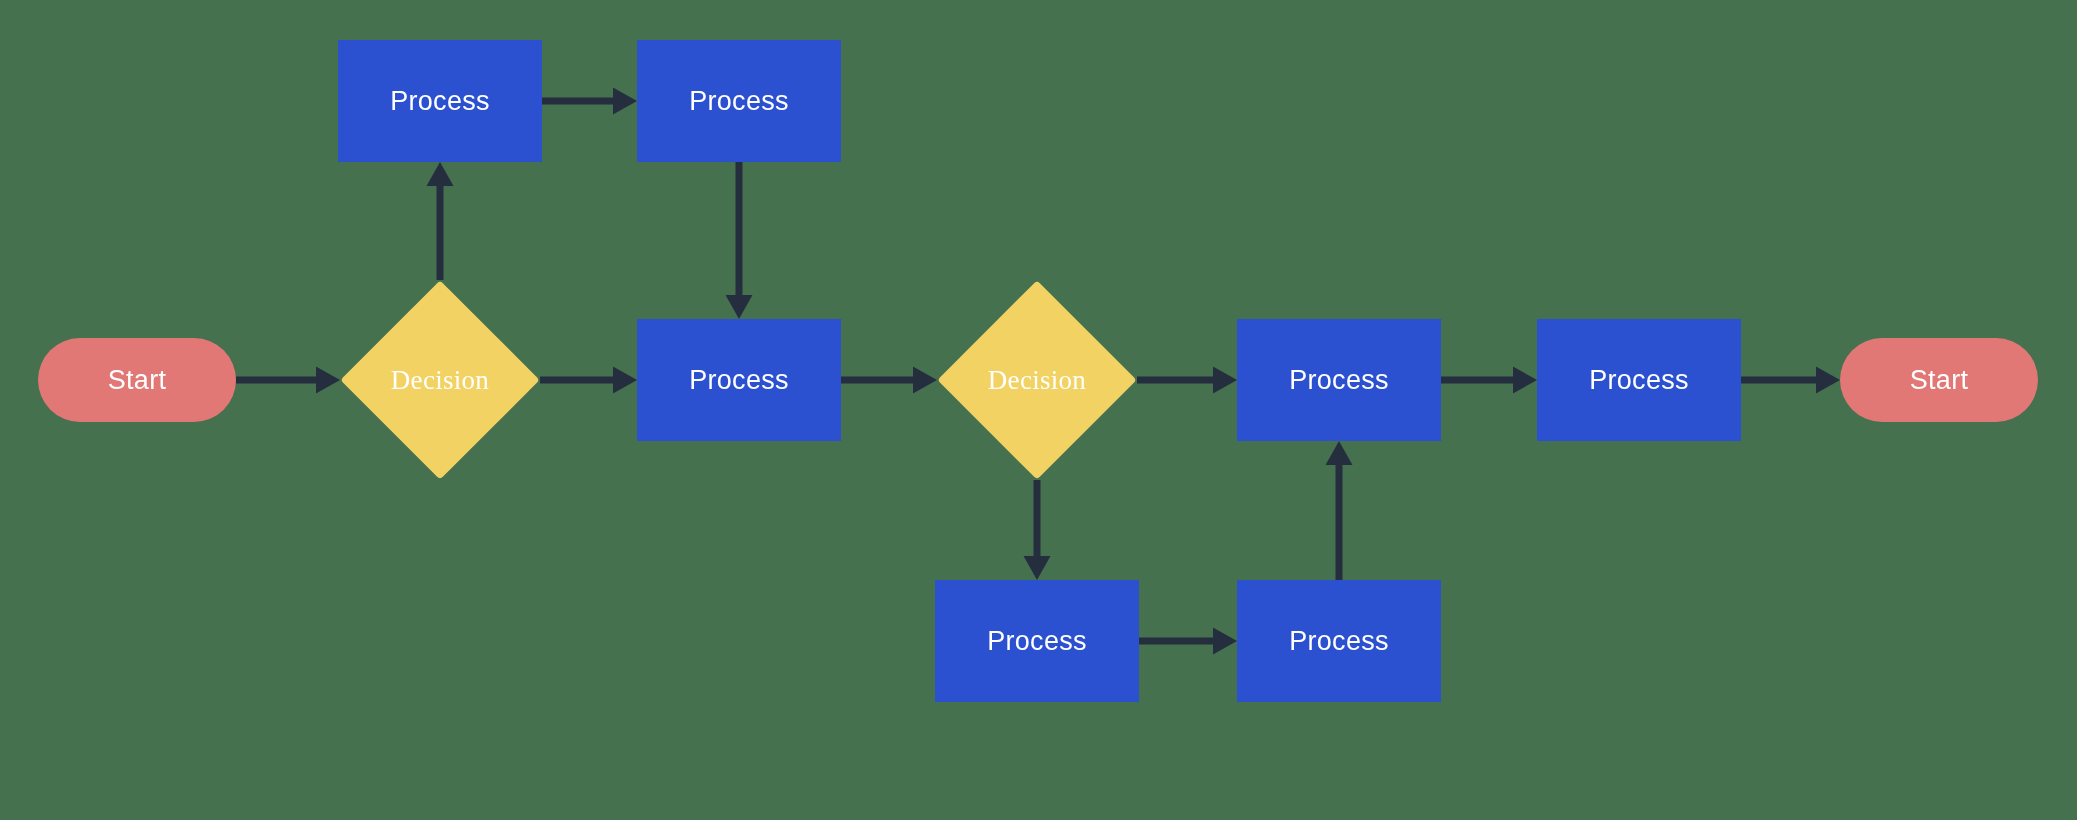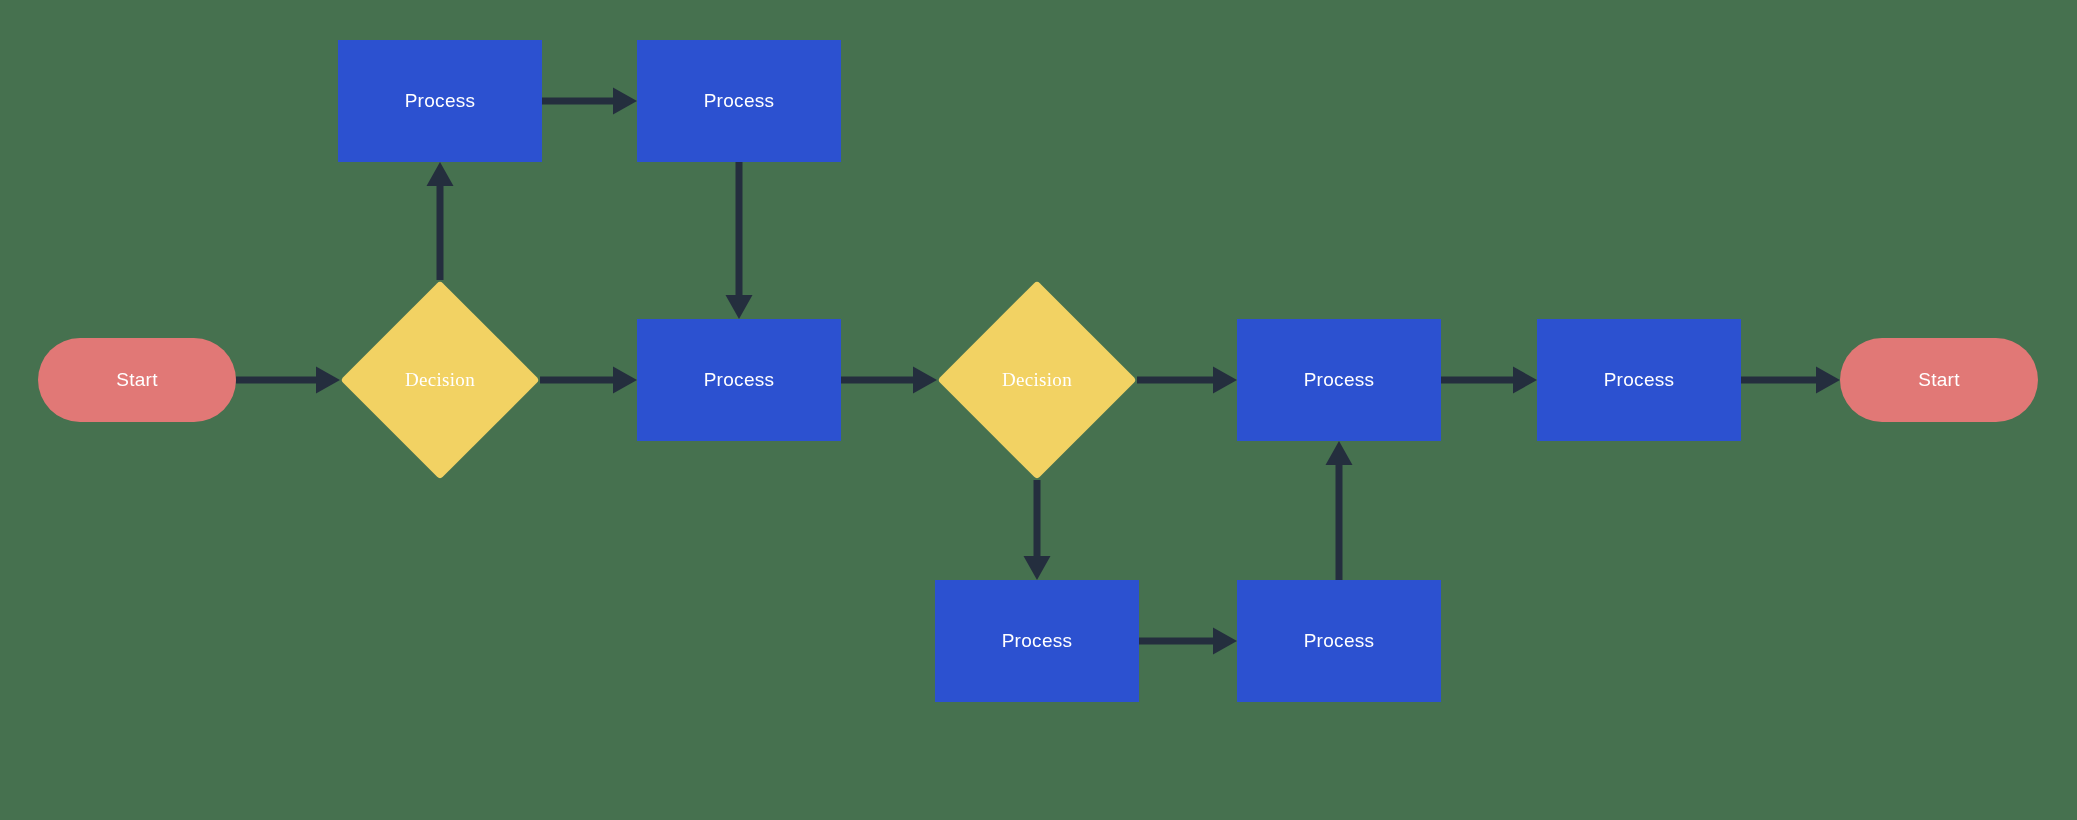--- a/index.html
+++ b/index.html
@@ -10,21 +10,21 @@
     background:var(--background,#46714F);
     overflow:hidden;
   }
   #connectors{position:absolute;left:0;top:0;width:2077px;height:820px;}
   #connectors line{stroke:var(--connector,#242E3E);stroke-width:7;}
   #connectors polygon{fill:var(--connector,#242E3E);}
   .node{
     position:absolute;
     display:flex;align-items:center;justify-content:center;
     color:var(--label,#FFFFFF);
-    font-size:19px;letter-spacing:.3px;
+    font-size:27px;letter-spacing:.3px;
   }
   .process{
     width:204px;height:122px;
     background:var(--process,#2C51D0);
   }
   .terminator{
     width:198px;height:84px;
     background:var(--terminator,#E17876);
     border-radius:42px;
   }

